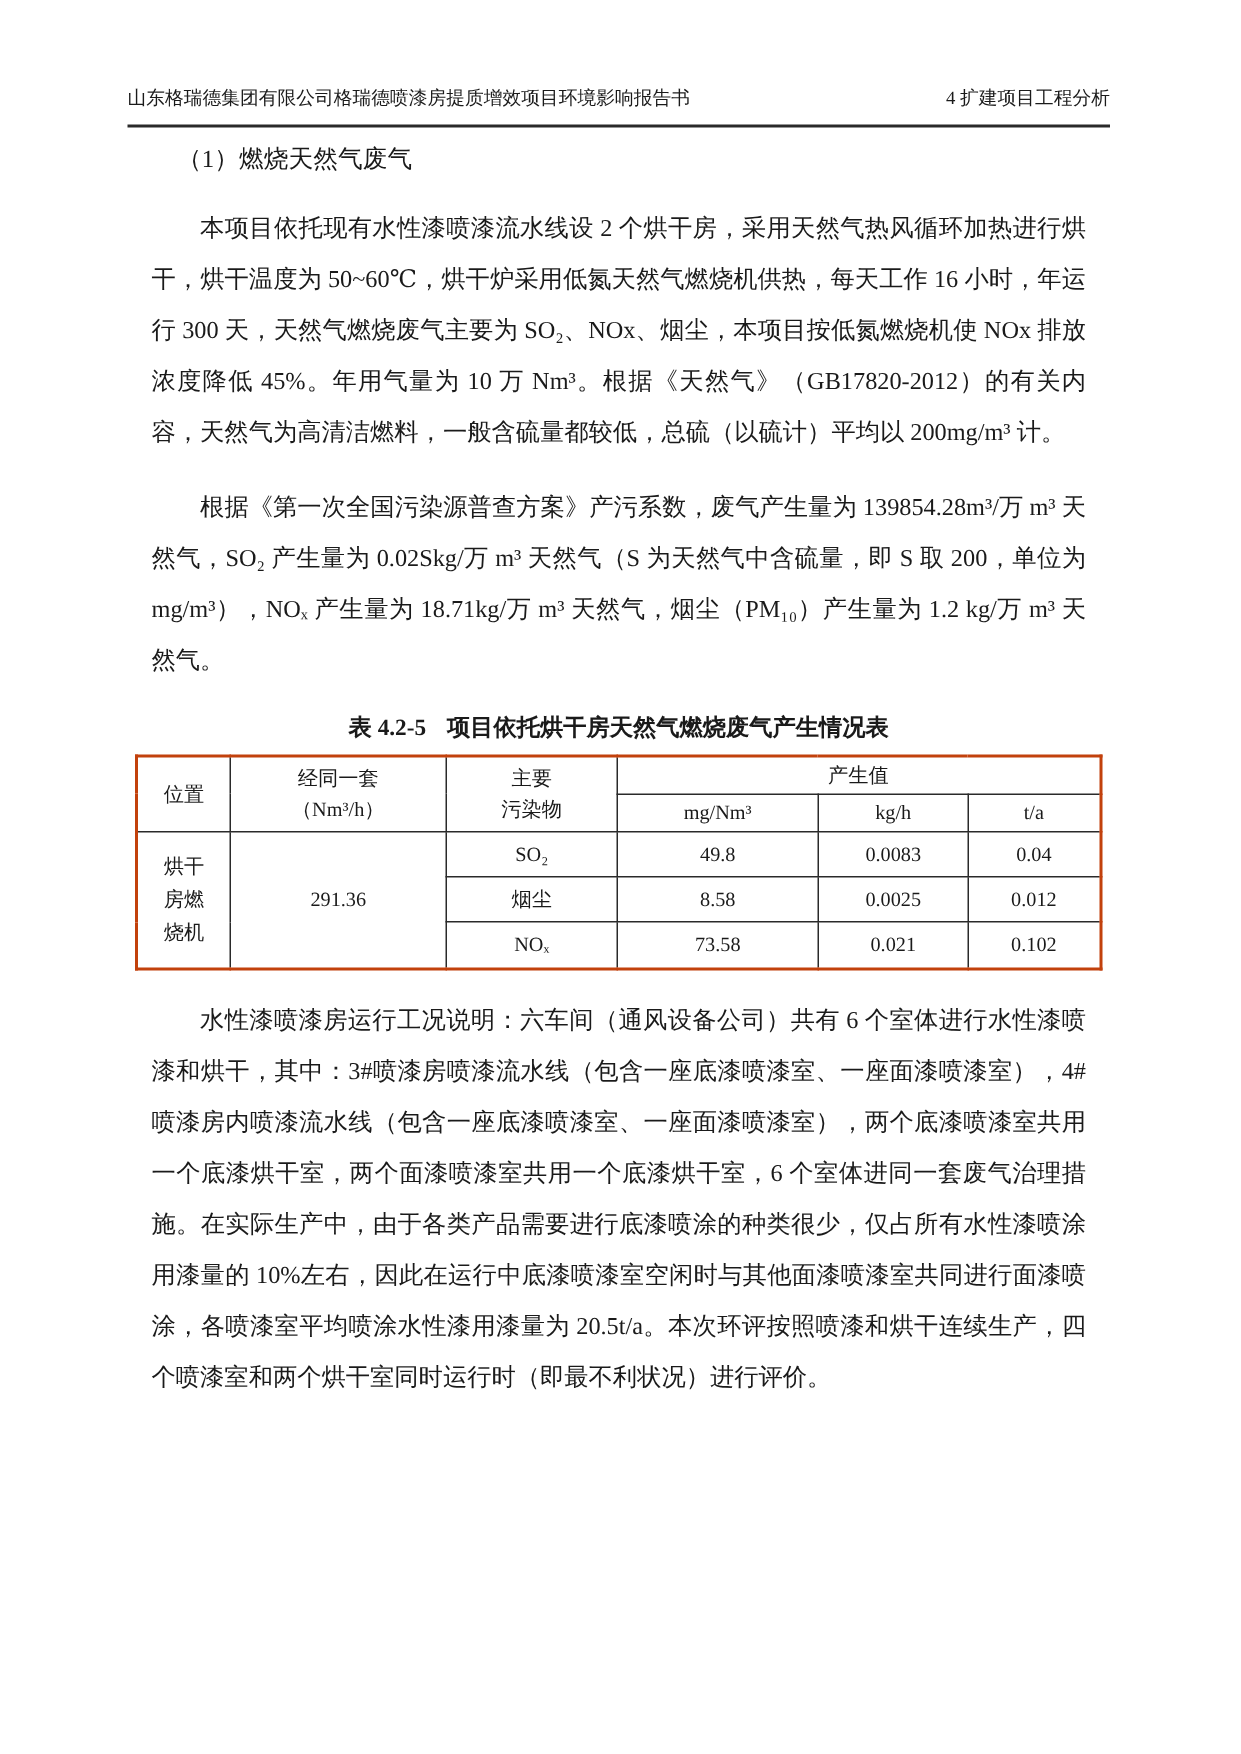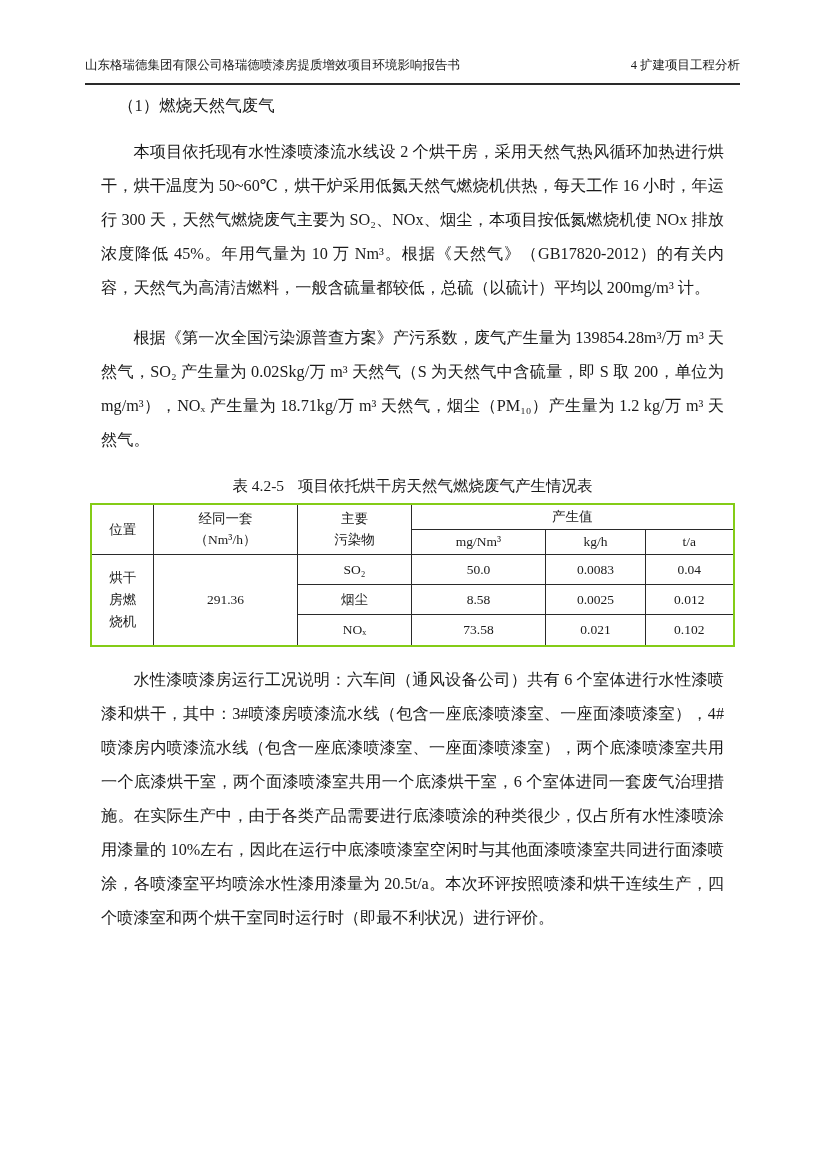--- a/index.html
+++ b/index.html
@@ -37,33 +37,33 @@
     font-size: 16.2px;
     line-height: 34px;
     text-align: justify;
     text-indent: 2em;
     margin: 16px;
     overflow-wrap: break-word;
   }
   
   .table-title {
     text-align: center;
-    font-weight: normal;
+    font-weight: bold;
     font-size: 15.5px;
     line-height: 25px;
     margin: 5px 0 5px 0;
   }
   .table-title .tt-label { margin-right: 14px; }
   table.emission {
     border-collapse: collapse;
     table-layout: fixed;
     width: 642px;
     margin: 0 auto;
     font-size: 13.5px;
-    border: 2px solid #84cc16;
+    border: 2px solid #c2410c;
   }
   table.emission td {
     border: 1px solid #2a2a2a;
     text-align: center;
     vertical-align: middle;
     padding: 1px 2px;
     line-height: 21px;
   }
   table.emission td.hdr { height: 25px; }
   table.emission td.body-row { height: 22px; }
@@ -132,21 +132,21 @@
         </tr>
         <tr>
           <td class="hdr">mg/Nm³</td>
           <td class="hdr">kg/h</td>
           <td class="hdr">t/a</td>
         </tr>
         <tr>
           <td class="body-row loc-cell" rowspan="3">烘干房燃烧机</td>
           <td class="body-row" rowspan="3">291.36</td>
           <td class="body-row">SO₂</td>
-          <td class="body-row">50.0</td>
+          <td class="body-row">49.8</td>
           <td class="body-row">0.0083</td>
           <td class="body-row">0.04</td>
         </tr>
         <tr>
           <td class="body-row">烟尘</td>
           <td class="body-row">8.58</td>
           <td class="body-row">0.0025</td>
           <td class="body-row">0.012</td>
         </tr>
         <tr>

